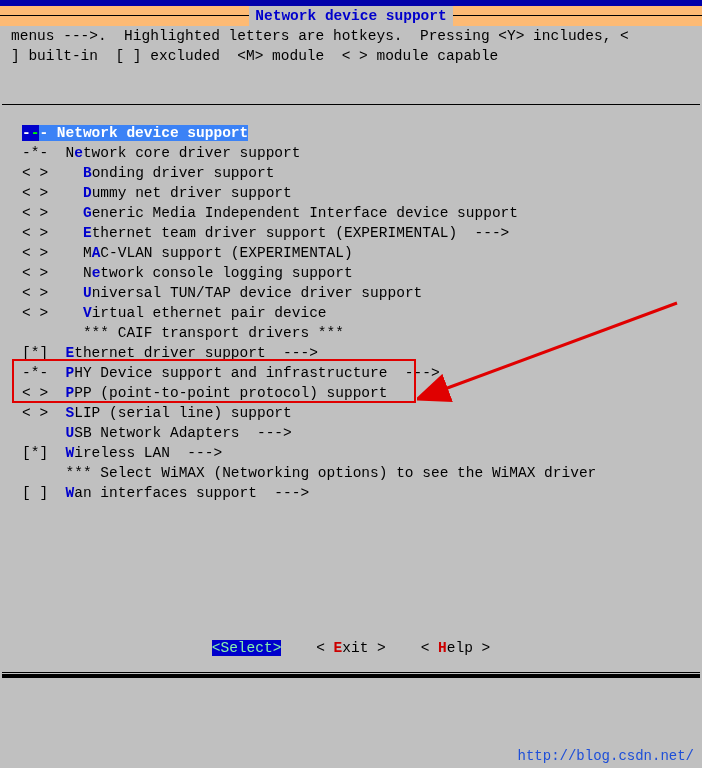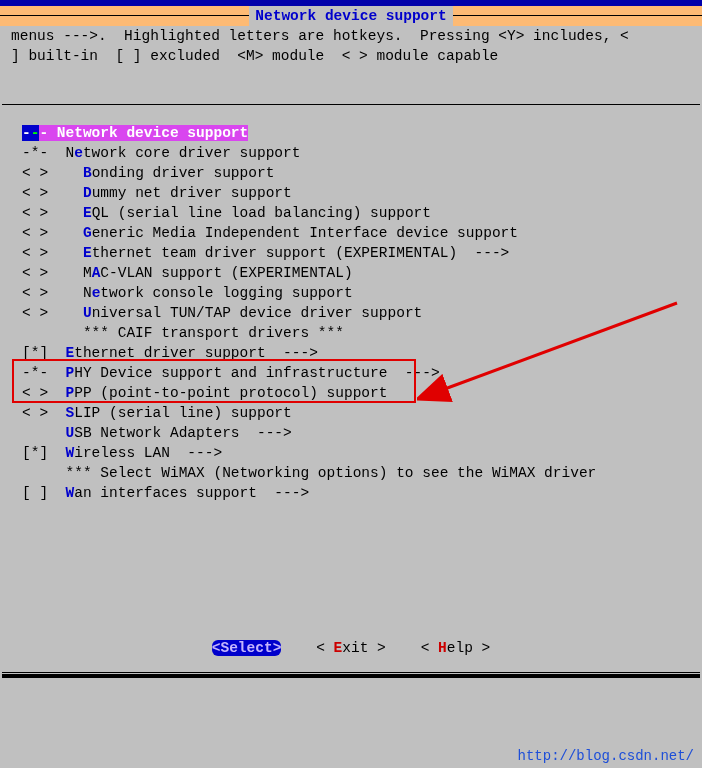--- a/index.html
+++ b/index.html
@@ -53,21 +53,21 @@
       padding: 18px 14px 18px 20px;
       position: relative;
       background: #c0c0c0;
       min-height: 510px;
     }
     .menu-line {
       white-space: pre;
       position: relative;
     }
     .sel-header {
-      background: #d946ef;
+      background: #3b82f6;
       color: #fff;
       display: inline;
       font-weight: bold;
     }
     .sel-dash {
       background: #0000cc;
       color: #00ff00;
       font-weight: bold;
     }
     .sel-dash .d {
@@ -92,23 +92,22 @@
       top: 190px;
       pointer-events: none;
     }
     .button-bar {
       text-align: center;
       padding: 24px 0 14px 0;
       white-space: pre;
     }
     .btn-select {
       background: #0000cc;
-      color: #c4b5fd;
-      font-weight: bold;
-      border-radius: 6px;
+      color: #86efac;
+      font-weight: normal;
     }
     .exit-hot, .help-hot {
       color: #cc0000;
       font-weight: bold;
     }
     .bottom-border {
       border-top: 1px solid #000;
       border-bottom: 4px solid #000;
       height: 6px;
       margin: 0 2px;
@@ -133,26 +132,26 @@
 
 <div class="help-text"><span>menus ---&gt;.  Highlighted letters are hotkeys.  Pressing &lt;Y&gt; includes, &lt;</span>
 <span>] built-in  [ ] excluded  &lt;M&gt; module  &lt; &gt; module capable</span></div>
 
 <div class="inner-box">
   <div class="menu-line"><span class="sel-dash"><span class="d">-</span>-</span><span class="sel-header">- Network device support</span></div>
   <div id="menu-items">
       <div class="menu-line">-*-  N<span class="hotkey">e</span>twork core driver support</div>
       <div class="menu-line">&lt; &gt;    <span class="hotkey">B</span>onding driver support</div>
       <div class="menu-line">&lt; &gt;    <span class="hotkey">D</span>ummy net driver support</div>
-      <div class="menu-line">&lt; &gt;    <span class="hotkey">E</span>QL (serial line load balancing) support</div>
       <div class="menu-line">&lt; &gt;    <span class="hotkey">G</span>eneric Media Independent Interface device support</div>
       <div class="menu-line">&lt; &gt;    <span class="hotkey">E</span>thernet team driver support (EXPERIMENTAL)  ---&gt;</div>
       <div class="menu-line">&lt; &gt;    M<span class="hotkey">A</span>C-VLAN support (EXPERIMENTAL)</div>
       <div class="menu-line">&lt; &gt;    N<span class="hotkey">e</span>twork console logging support</div>
       <div class="menu-line">&lt; &gt;    <span class="hotkey">U</span>niversal TUN/TAP device driver support</div>
+      <div class="menu-line">&lt; &gt;    <span class="hotkey">V</span>irtual ethernet pair device</div>
       <div class="menu-line">       *** CAIF transport drivers ***</div>
       <div class="menu-line">[*]  <span class="hotkey">E</span>thernet driver support  ---&gt;</div>
       <div class="menu-line">-*-  <span class="hotkey">P</span>HY Device support and infrastructure  ---&gt;</div>
       <div class="menu-line">&lt; &gt;  <span class="hotkey">P</span>PP (point-to-point protocol) support</div>
       <div class="menu-line">&lt; &gt;  <span class="hotkey">S</span>LIP (serial line) support</div>
       <div class="menu-line">     <span class="hotkey">U</span>SB Network Adapters  ---&gt;</div>
       <div class="menu-line">[*]  <span class="hotkey">W</span>ireless LAN  ---&gt;</div>
       <div class="menu-line">     *** Select WiMAX (Networking options) to see the WiMAX driver</div>
       <div class="menu-line">[ ]  <span class="hotkey">W</span>an interfaces support  ---&gt;</div>
     </div>

